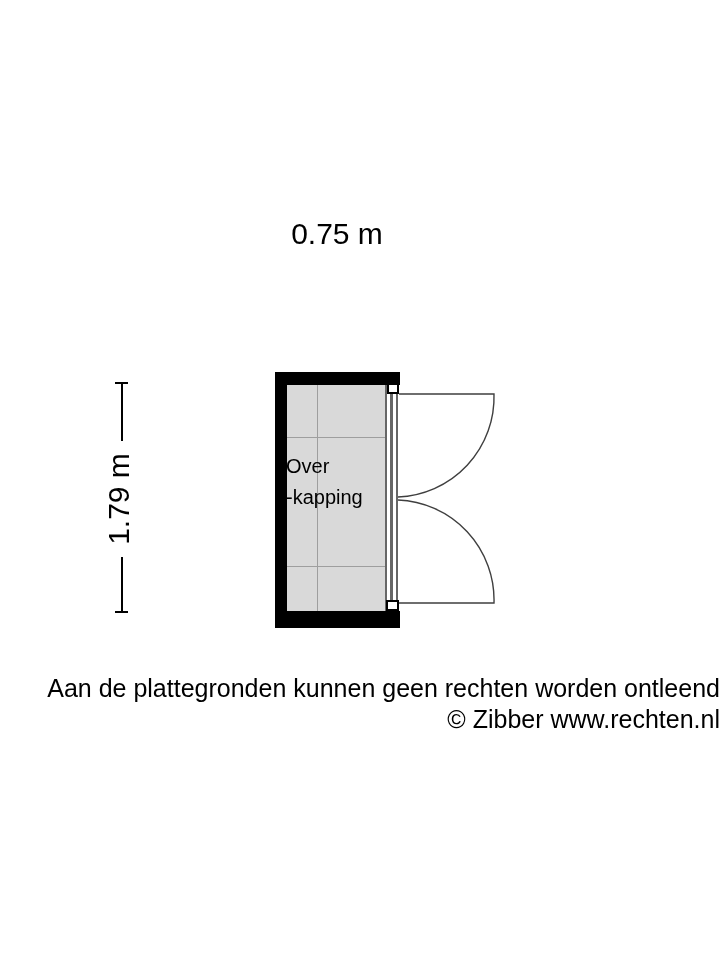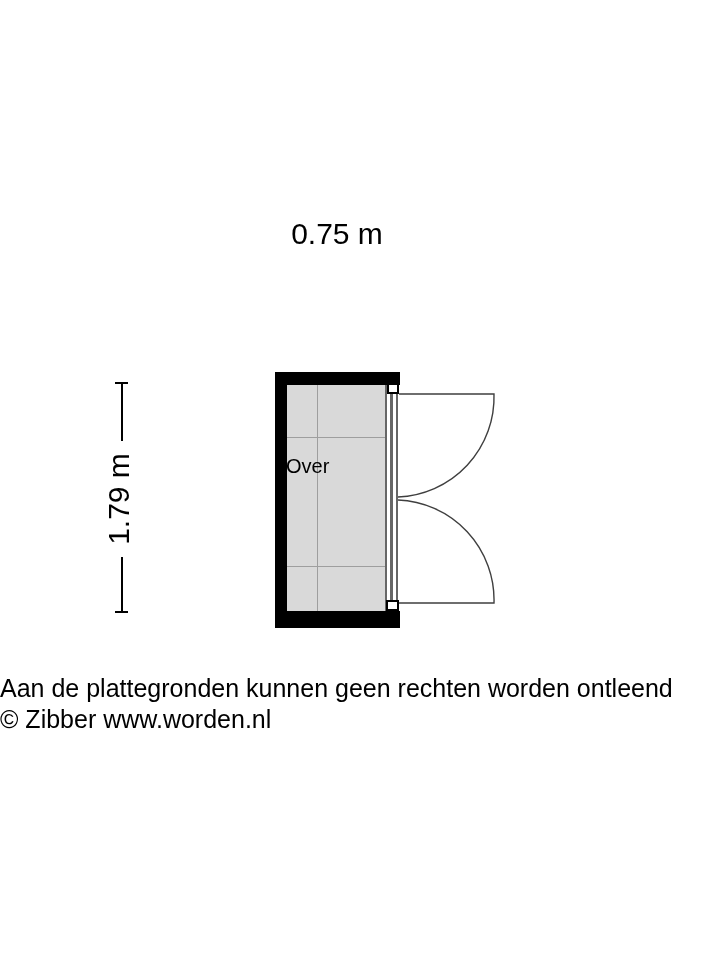--- a/index.html
+++ b/index.html
@@ -46,21 +46,21 @@
   .jamb{background:var(--bg);border:2px solid var(--wall);}
   .jamb-top{left:387px;top:383px;width:12px;height:11px;}
   .jamb-bottom{left:386px;top:600px;width:13px;height:11px;}
 
   .door-svg{left:0;top:0;width:720px;height:960px;pointer-events:none;}
 
   
   .room-label{left:286px;top:451px;font-size:20px;line-height:31px;white-space:nowrap;}
 
   
-  .footer{left:0;top:673px;width:720px;text-align:left;
+  .footer{left:0;top:673px;width:720px;text-align:right;
           font-size:25px;line-height:31px;}
 </style>
 </head>
 <body>
 
 <div class="canvas">
 
   <div class="abs dim-top">0.75 m</div>
 
   <div class="abs vtick vtick1"></div>
@@ -87,20 +87,21 @@
   <div class="abs jamb jamb-top"></div>
   <div class="abs jamb jamb-bottom"></div>
 
   <svg class="abs door-svg" viewBox="0 0 720 960" xmlns="http://www.w3.org/2000/svg">
     <path d="M 399 394 L 494 394 A 100 100 0 0 1 398 497" fill="none" stroke="#3f3f3f" stroke-width="1.4"></path>
     <path d="M 399 603 L 494 603 A 100 100 0 0 0 398 500" fill="none" stroke="#3f3f3f" stroke-width="1.4"></path>
   </svg>
 
   <div class="abs room-label">
     <div>Over</div>
+    <div>-kapping</div>
   </div>
 
   <div class="abs footer">
     <div>Aan de plattegronden kunnen geen rechten worden ontleend</div>
-    <div>© Zibber www.worden.nl</div>
+    <div>© Zibber www.rechten.nl</div>
   </div>
 
 </div>
 
 </body></html>

